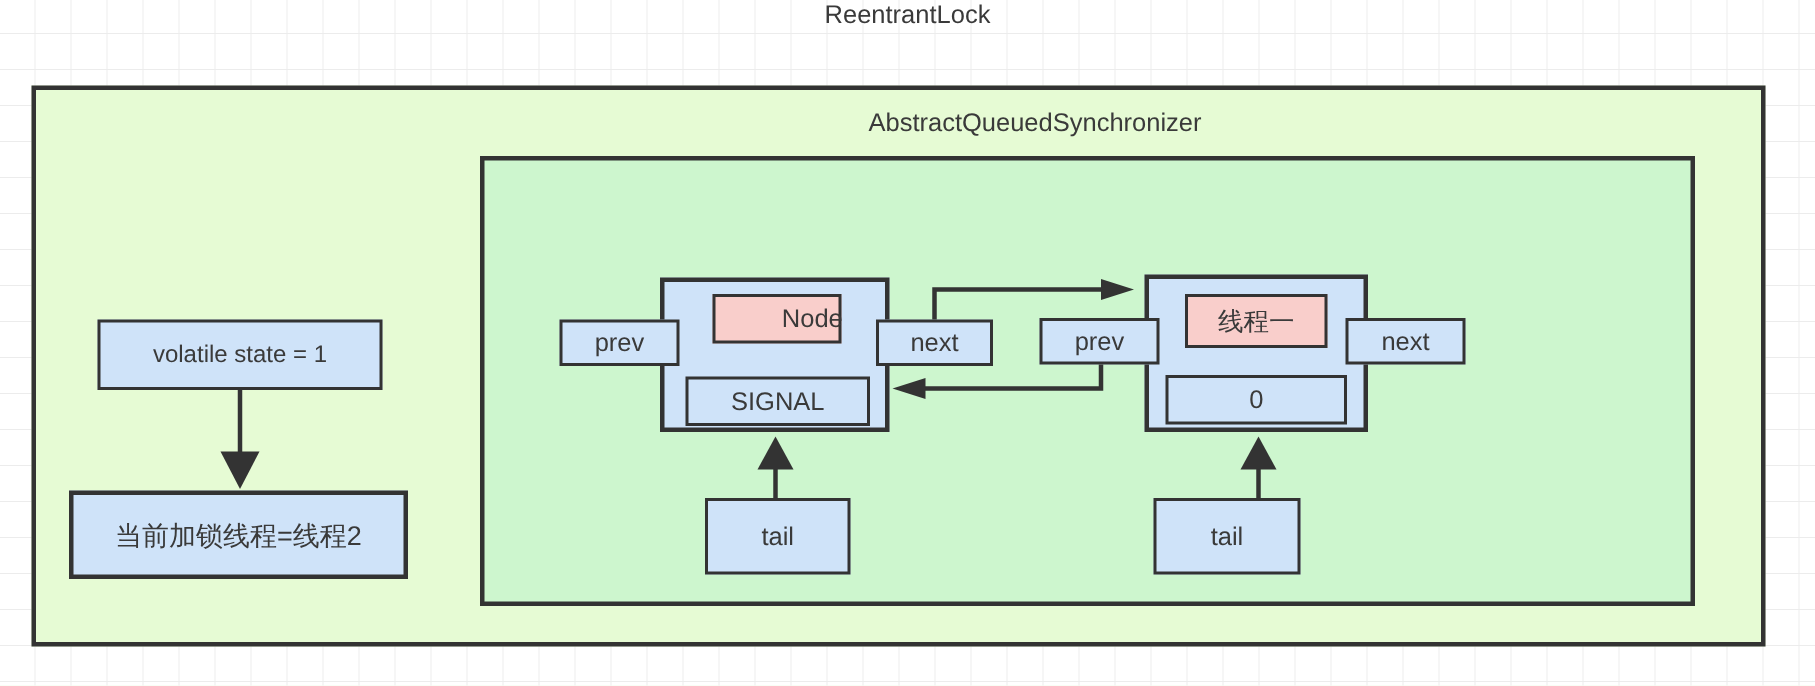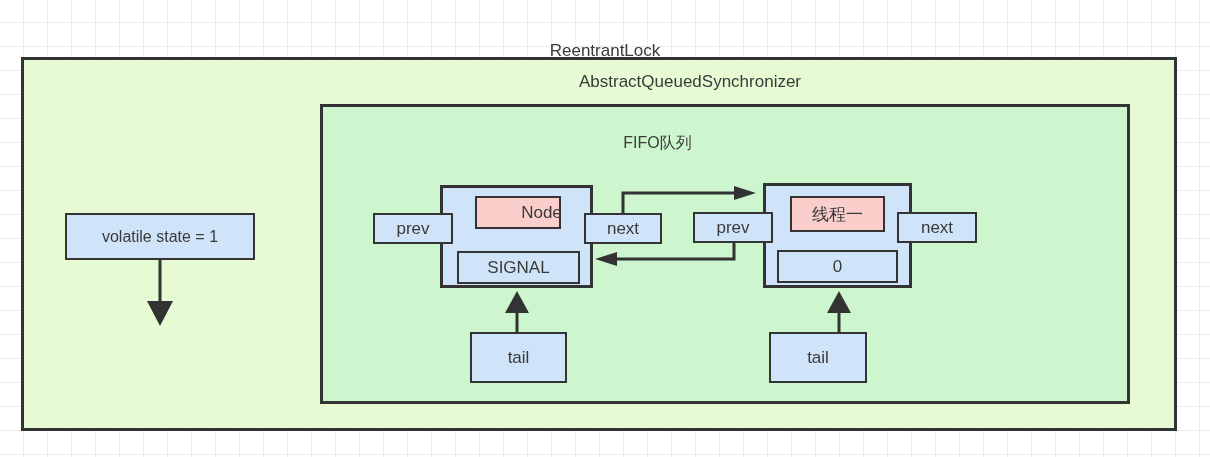--- a/index.html
+++ b/index.html
@@ -31,21 +31,21 @@
     align-items: center;
     justify-content: center;
     font-size: 17px;
     white-space: nowrap;
   }
   .container-box {
     position: absolute;
     box-sizing: border-box;
     border: 3px solid var(--stroke, #333333);
   }
-  #diagram-title   { left: 0;   top: 13;  width: 1210px; font-size: 17px; z-index: 1; margin-top: 41px; }
+  #diagram-title   { left: 0;   top: 13;  width: 1210px; font-size: 17px; z-index: 1; }
   #aqs-box         { left: 21px;  top: 57px;  width: 1156px; height: 374px; background: var(--outer-fill, #e6fbd4); z-index: 1; }
   #aqs-title       { left: 180px; top: 72px;  width: 1020px; font-size: 17px; z-index: 2; }
   #fifo-box        { left: 320px; top: 104px; width: 810px;  height: 300px; background: var(--inner-fill, #cdf6ce); z-index: 2; }
   #fifo-title      { left: 560px; top: 133px; width: 195px;  font-size: 16px; z-index: 3; }
 
   #node1           { left: 440px; top: 185px; width: 153px; height: 103px; border-width: 3px; background: var(--node-fill, #cfe3f9); z-index: 3; }
   #node1-name      { left: 475px; top: 196px; width: 86px;  height: 33px; background: var(--highlight-fill, #f9cecb); z-index: 4; padding-left: 47px; }
   #node1-status    { left: 457px; top: 251px; width: 123px; height: 33px; z-index: 4; }
   #node1-prev      { left: 373px; top: 213px; width: 80px;  height: 31px; z-index: 5; }
   #node1-next      { left: 584px; top: 213px; width: 78px;  height: 31px; z-index: 5; }
@@ -70,38 +70,38 @@
 <body>
 
 <div class="canvas">
 
   <div class="label" id="diagram-title">ReentrantLock</div>
 
   <div class="container-box" id="aqs-box"></div>
   <div class="label" id="aqs-title">AbstractQueuedSynchronizer</div>
 
   <div class="container-box" id="fifo-box"></div>
-  <div class="label" id="fifo-title">FIFO队列</div>
 
   <div class="container-box" id="node1"></div>
   <div class="box" id="node1-name">Node</div>
   <div class="box" id="node1-status">SIGNAL</div>
   <div class="box" id="node1-prev">prev</div>
   <div class="box" id="node1-next">next</div>
 
   <div class="container-box" id="node2"></div>
   <div class="box" id="node2-name">线程一</div>
   <div class="box" id="node2-status">0</div>
   <div class="box" id="node2-prev">prev</div>
   <div class="box" id="node2-next">next</div>
 
   <div class="box" id="head-box">tail</div>
   <div class="box" id="tail-box">tail</div>
 
   <div class="box" id="state-box">volatile state = 1</div>
+  <div class="box" id="owner-box">当前加锁线程=线程2</div>
 
   <svg id="arrows-overlay" viewBox="0 0 1210 457" xmlns="http://www.w3.org/2000/svg">
     <g>
       <path class="arrow-line" d="M623 213 L623 193 L736 193"></path>
       <polygon class="arrow-head" points="756,193 734,186 734,200"></polygon>
     </g>
     <g>
       <path class="arrow-line" d="M734 243 L734 259 L615 259"></path>
       <polygon class="arrow-head" points="595,259 617,252 617,266"></polygon>
     </g>

